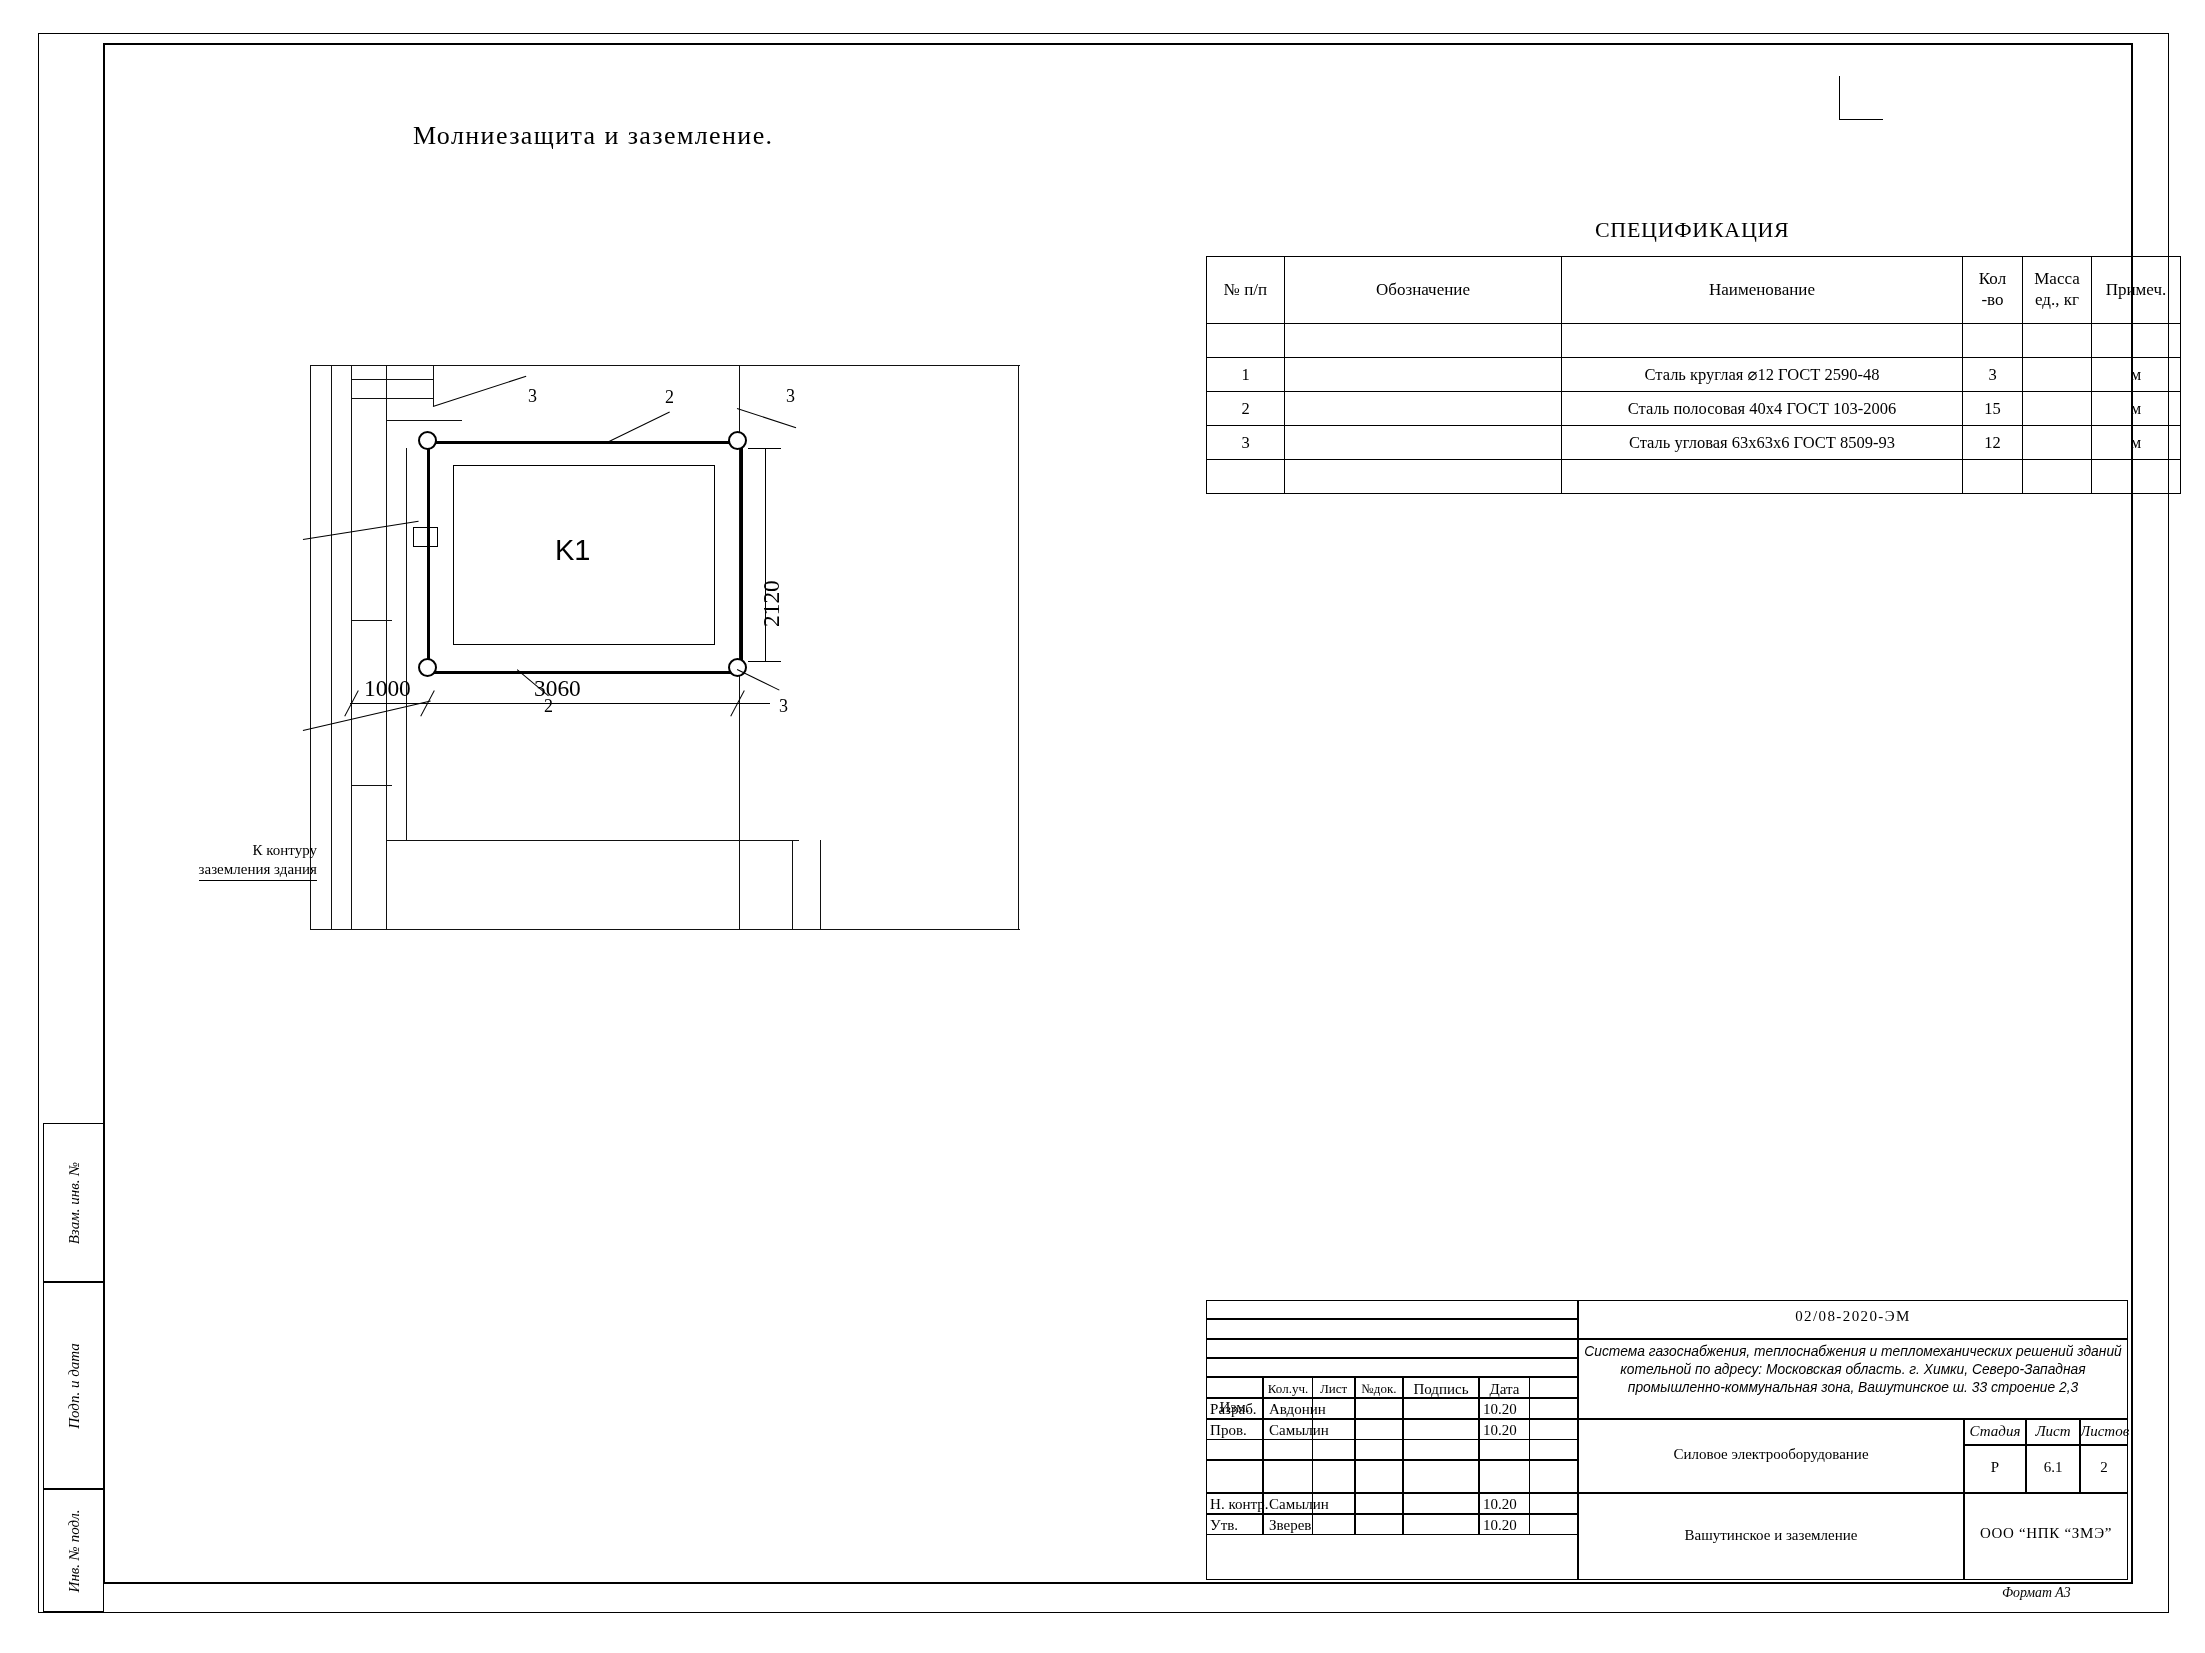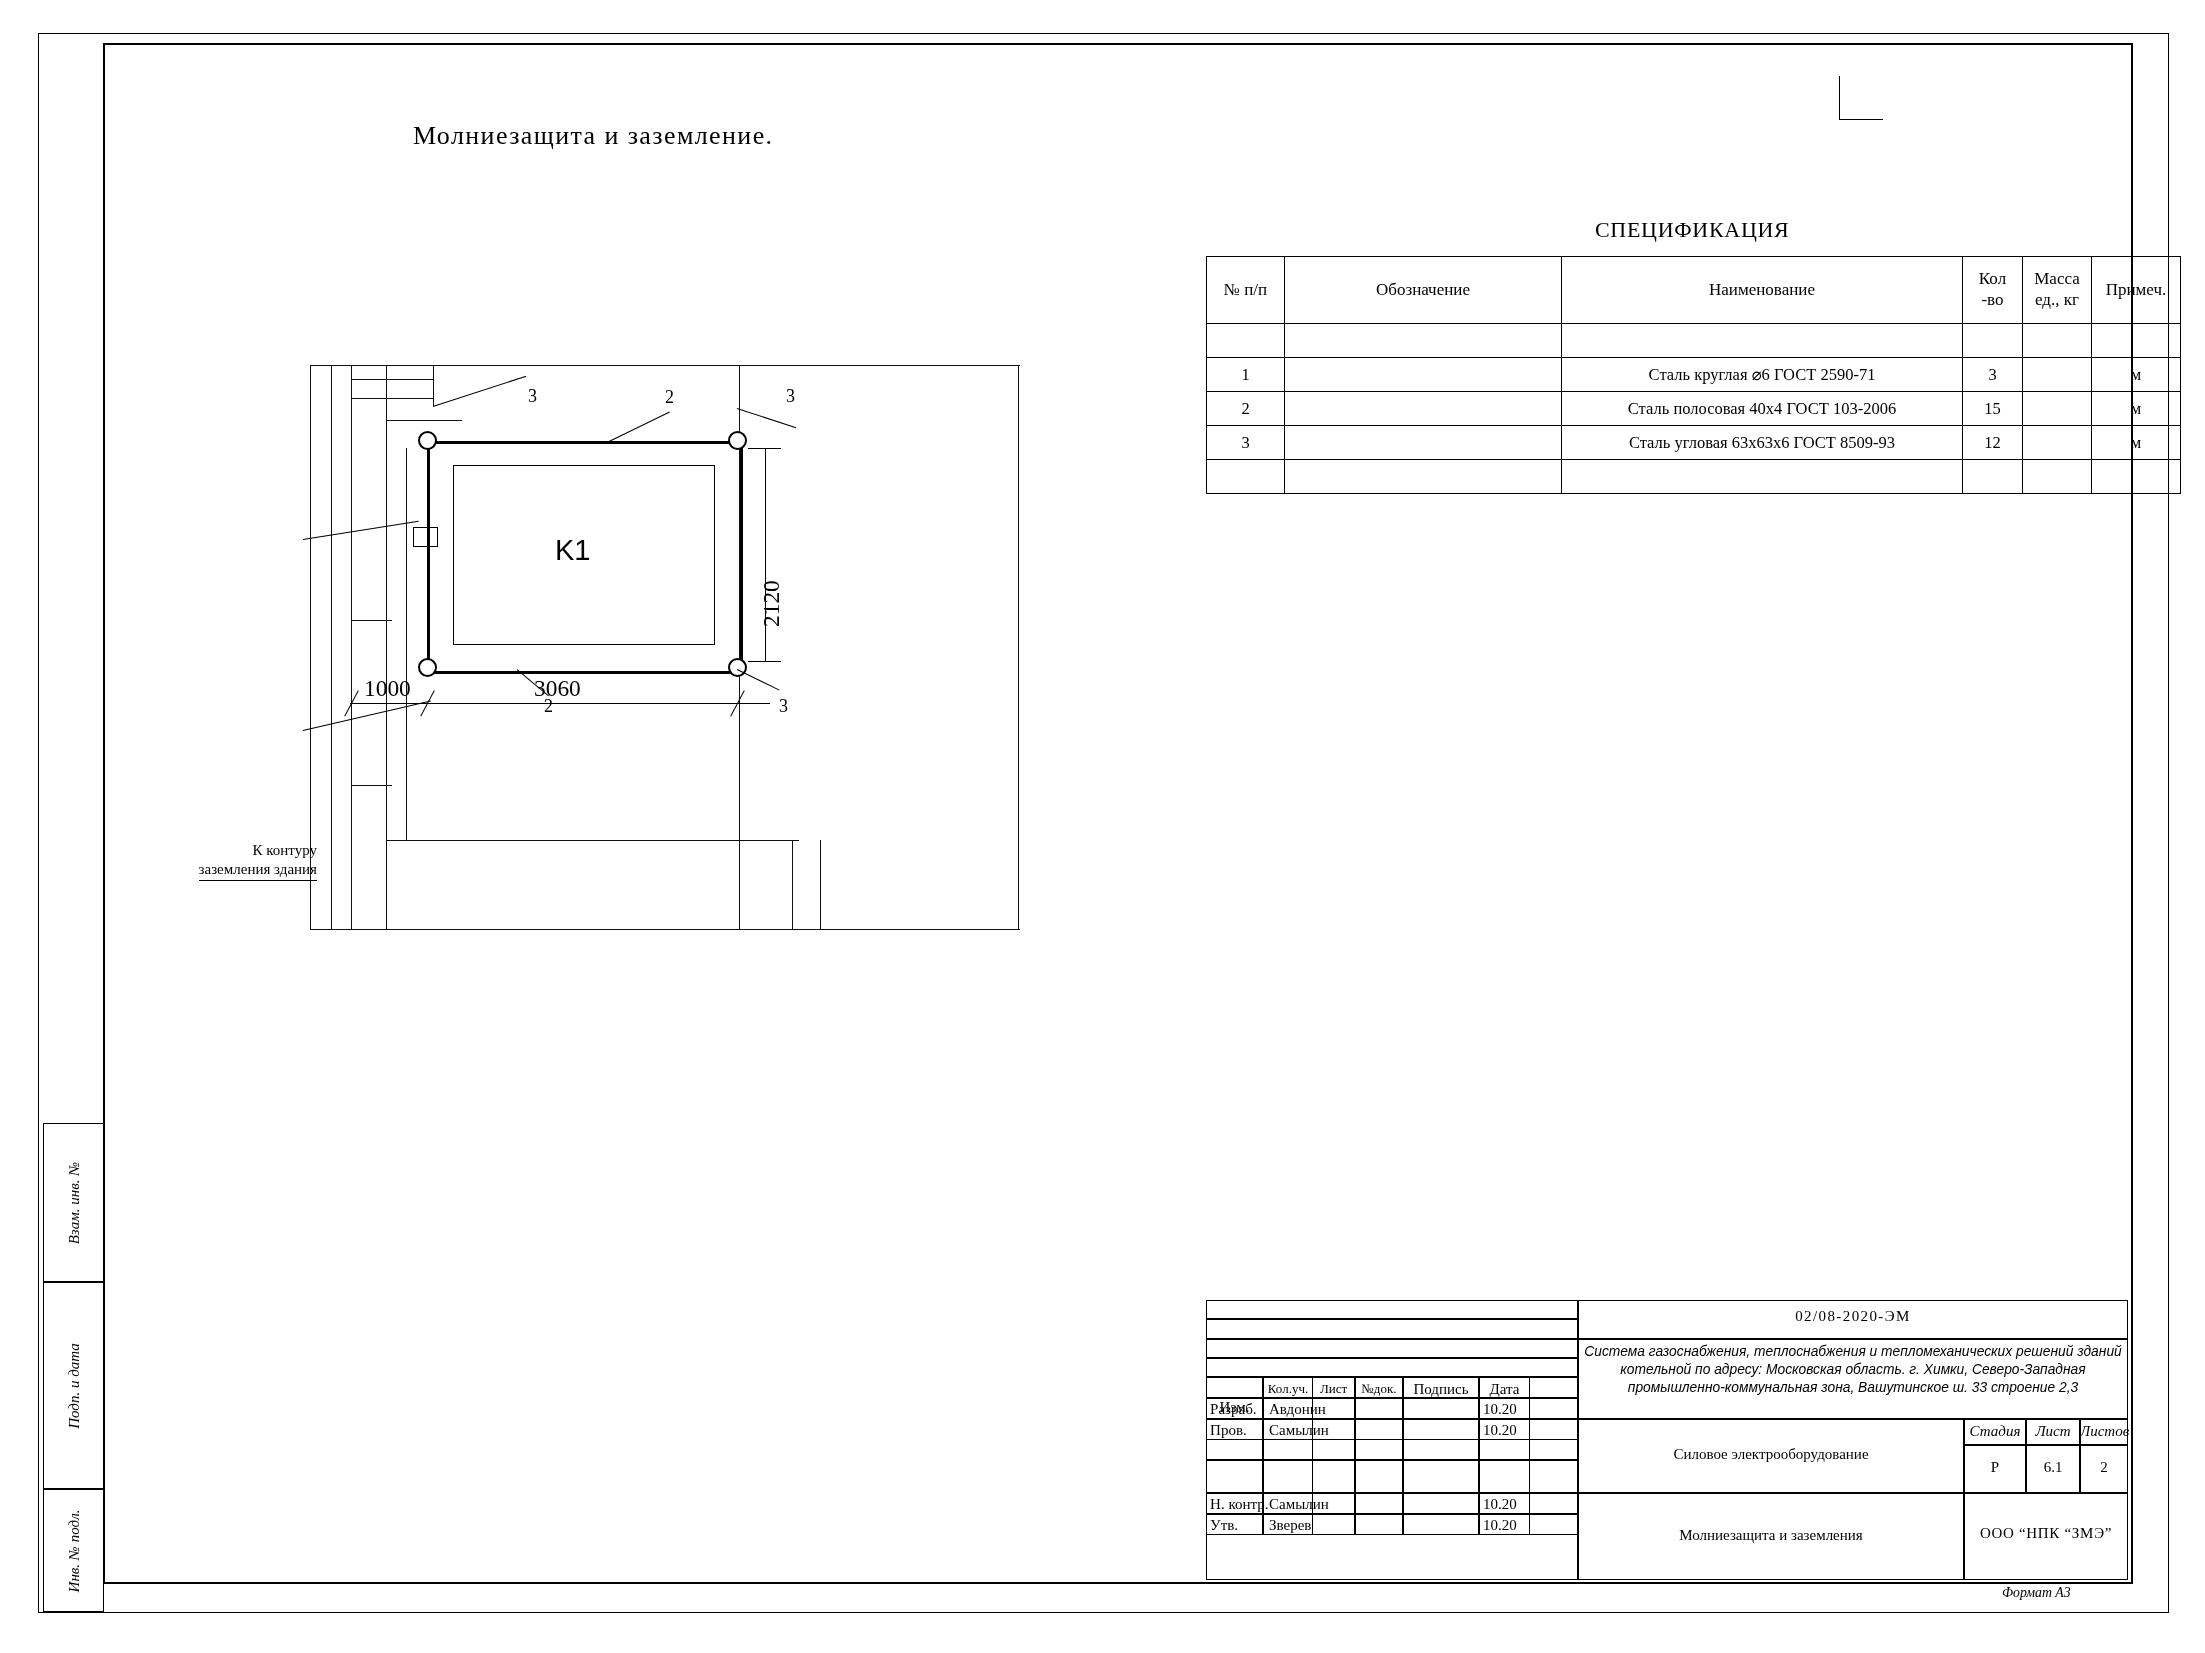--- a/index.html
+++ b/index.html
@@ -323,21 +323,21 @@
         <td></td>
         <td></td>
         <td></td>
         <td></td>
         <td></td>
         <td></td>
       </tr>
       <tr>
         <td>1</td>
         <td></td>
-        <td class="naim-left">Сталь круглая ⌀6 ГОСТ 2590-71</td>
+        <td class="naim-left">Сталь круглая ⌀12 ГОСТ 2590-48</td>
         <td>3</td>
         <td></td>
         <td>м</td>
       </tr>
       <tr>
         <td>2</td>
         <td></td>
         <td class="naim-left">Сталь полосовая 40х4 ГОСТ 103-2006</td>
         <td>15</td>
         <td></td>
@@ -415,21 +415,21 @@
     <div class="obj-desc" style="position:absolute;left:376px; top:43px; width:542px;">
       <div>Система газоснабжения, теплоснабжения и тепломеханических решений зданий</div>
       <div>котельной по адресу: Московская область. г. Химки, Северо-Западная</div>
       <div>промышленно-коммунальная зона, Вашутинское ш. 33 строение 2,3</div>
     </div>
 
     <div class="bx" style="left:372px; top:119px; width:386px; height:74px;"></div>
     <div class="txt ctr big-label" style="left:372px; top:146px; width:386px;">Силовое электрооборудование</div>
 
     <div class="bx" style="left:372px; top:193px; width:386px; height:87px;"></div>
-    <div class="txt ctr big-label" style="left:372px; top:227px; width:386px;">Молниезащита  и  заземления</div>
+    <div class="txt ctr big-label" style="left:372px; top:227px; width:386px;">Вашутинское  и  заземление</div>
 
     <div class="bx" style="left:758px; top:119px; width:62px;  height:26px;"></div>
     <div class="bx" style="left:820px; top:119px; width:54px;  height:26px;"></div>
     <div class="bx" style="left:874px; top:119px; width:48px;  height:26px;"></div>
     <div class="txt ctr italic" style="left:758px; top:123px; width:62px;">Стадия</div>
     <div class="txt ctr italic" style="left:820px; top:123px; width:54px;">Лист</div>
     <div class="txt ctr italic" style="left:874px; top:123px; width:48px;">Листов</div>
 
     <div class="bx" style="left:758px; top:145px; width:62px;  height:48px;"></div>
     <div class="bx" style="left:820px; top:145px; width:54px;  height:48px;"></div>

